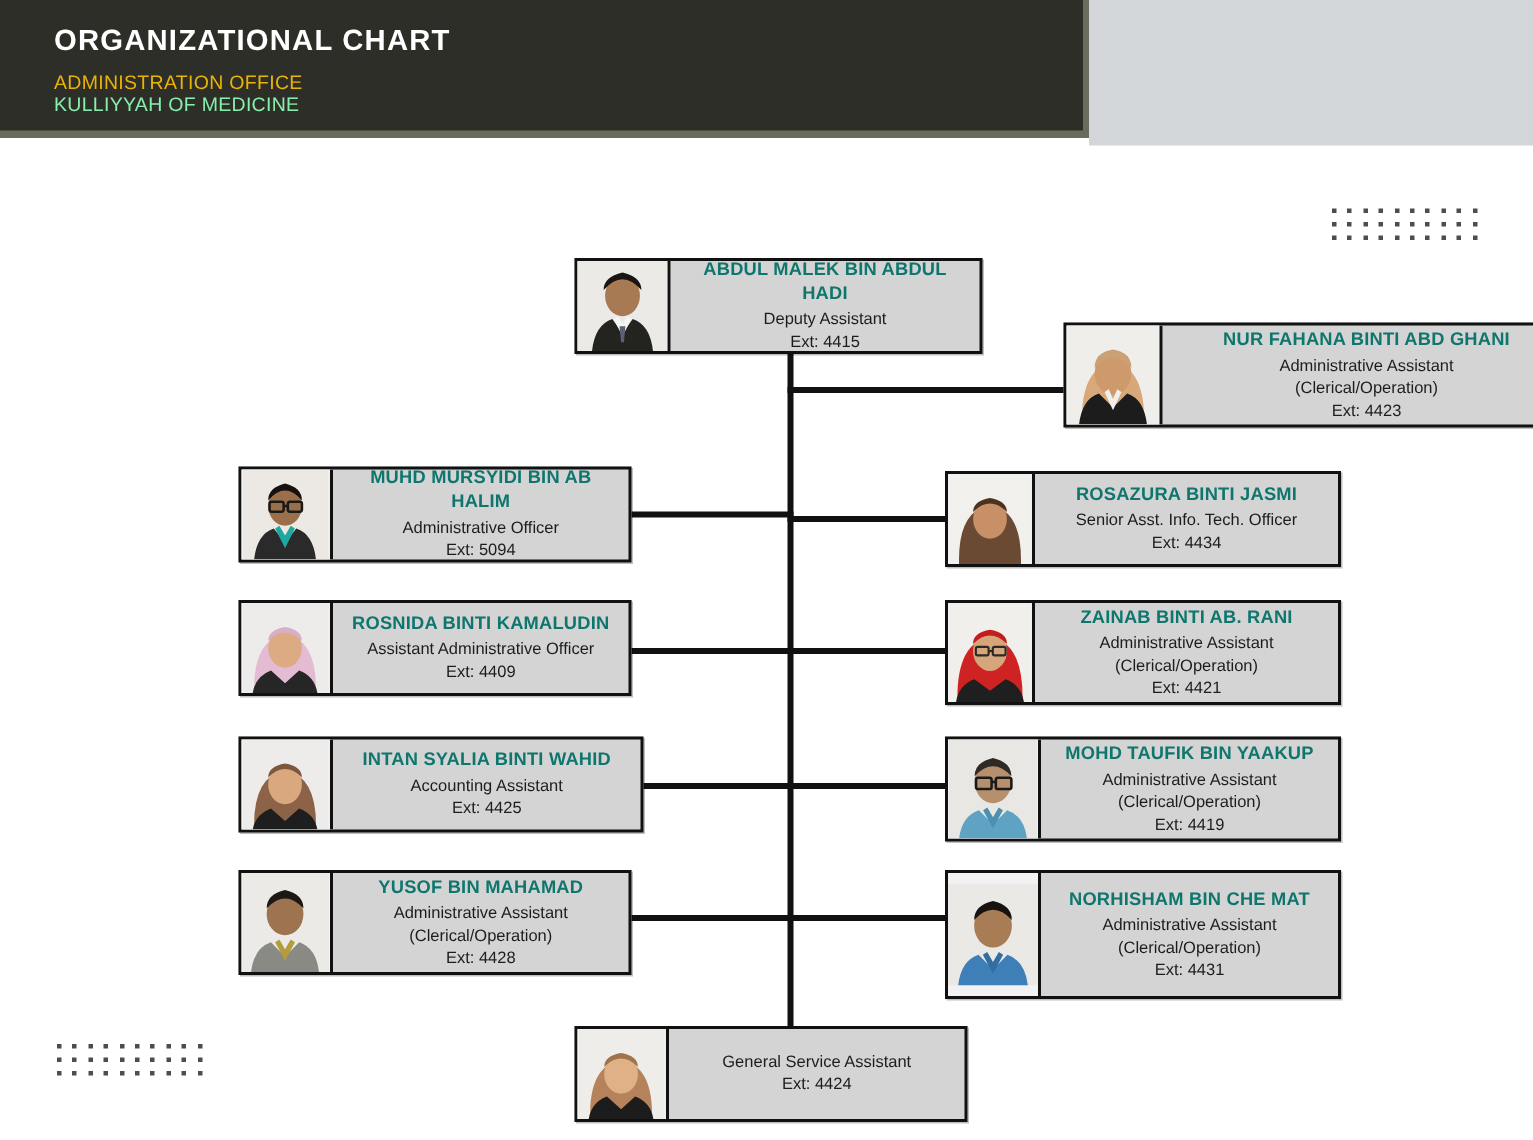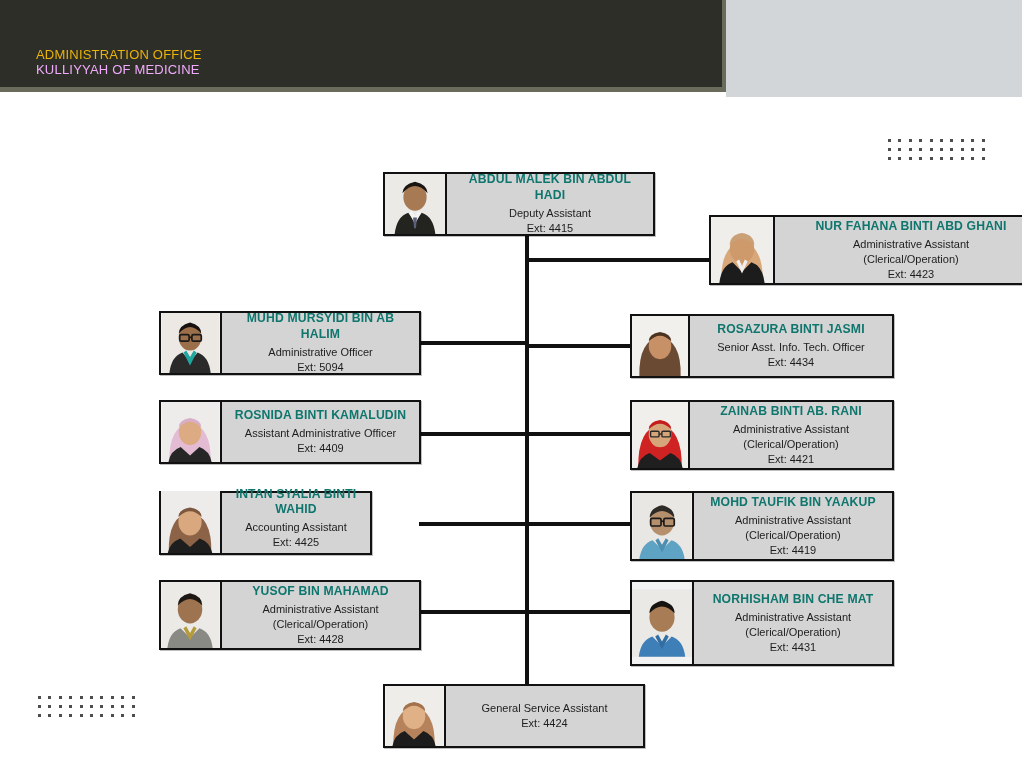--- a/index.html
+++ b/index.html
@@ -28,21 +28,21 @@
     position: absolute; left: 36px; top: 16px;
     color: #ffffff; font-size: 19.5px; font-weight: bold;
     letter-spacing: 0.8px;
   }
   #subtitle-line1 {
     position: absolute; left: 36px; top: 47px;
     color: #eab308; font-size: 13px; letter-spacing: 0.2px;
   }
   #subtitle-line2 {
     position: absolute; left: 36px; top: 62px;
-    color: #f0abfc; font-size: 13px; letter-spacing: 0.2px;
+    color: #86efac; font-size: 13px; letter-spacing: 0.2px;
   }
 
   
   .dot-grid { position: absolute; }
   .dot-row { display: block; line-height: 9px; white-space: nowrap; }
   .dot {
     display: inline-block; width: 3px; height: 3px;
     background: #4d4d4d; margin-right: 7.4px; vertical-align: top;
   }
   #dots-top-right { left: 888px; top: 139px; }
@@ -79,20 +79,21 @@
     letter-spacing: 0.15px; line-height: 1.25; margin-bottom: 3px;
   }
   .ptitle { font-size: 11px; color: #1d1d1d; line-height: 1.35; }
   .pext   { font-size: 11px; color: #1d1d1d; line-height: 1.35; }
 </style>
 </head>
 <body>
 
 <div id="header">
   <div id="header-dark">
+    <div id="chart-title">ORGANIZATIONAL CHART</div>
     <div id="subtitle-line1">ADMINISTRATION OFFICE</div>
     <div id="subtitle-line2">KULLIYYAH OF MEDICINE</div>
   </div>
   <div id="header-light">
     
   </div>
 </div>
 
 <div class="dot-grid" id="dots-top-right">
     <span class="dot-row"><span class="dot" style="background: rgb(77, 77, 77);"></span><span class="dot" style="background: rgb(77, 77, 77);"></span><span class="dot" style="background: rgb(77, 77, 77);"></span><span class="dot" style="background: rgb(77, 77, 77);"></span><span class="dot" style="background: rgb(77, 77, 77);"></span><span class="dot" style="background: rgb(77, 77, 77);"></span><span class="dot" style="background: rgb(77, 77, 77);"></span><span class="dot" style="background: rgb(77, 77, 77);"></span><span class="dot" style="background: rgb(77, 77, 77);"></span><span class="dot" style="background: rgb(77, 77, 77);"></span></span>
@@ -234,21 +235,21 @@
       </svg>
     </div>
     <div class="info">
       <div class="pname">ZAINAB BINTI AB. RANI</div>
       <div class="ptitle">Administrative Assistant</div>
       <div class="ptitle">(Clerical/Operation)</div>
       <div class="pext">Ext:  4421</div>
     </div>
   </div>
 
-  <div class="card" style="left:159px; top:491px; width:213px; height:64px;align-items:flex-end;">
+  <div class="card" style="left:159px; top:491px; width:270px; height:64px;">
     <div class="photo" style="width:61px;">
       <svg viewBox="0 0 61 64" xmlns="http://www.w3.org/2000/svg">
         <rect width="61" height="64" fill="#eeecea"></rect>
         <path d="M8 64 Q7 26 30 22 Q53 26 52 64 Z" fill="#8c6346"></path>
         <ellipse cx="30" cy="32" rx="12" ry="14" fill="#d9a87e"></ellipse>
         <path d="M18 27 Q30 15 42 27 Q42 19 30 17 Q18 19 18 27Z" fill="#7d573d"></path>
         <path d="M7 64 Q9 53 20 49 L30 58 L40 49 Q51 53 53 64 Z" fill="#1e1e1e"></path>
       </svg>
     </div>
     <div class="info">

